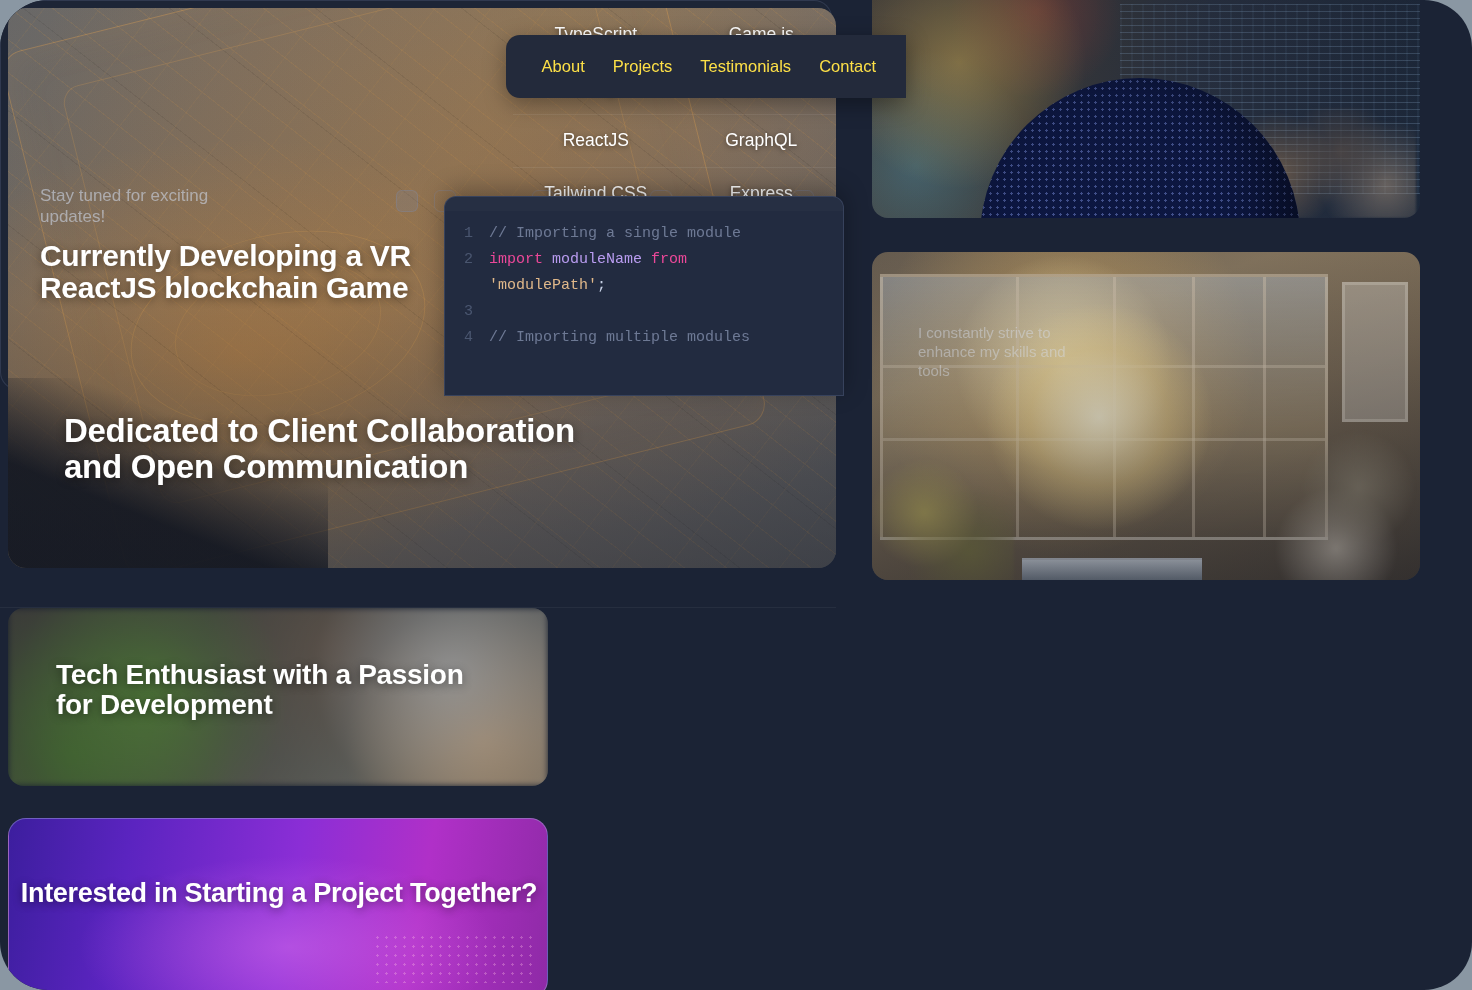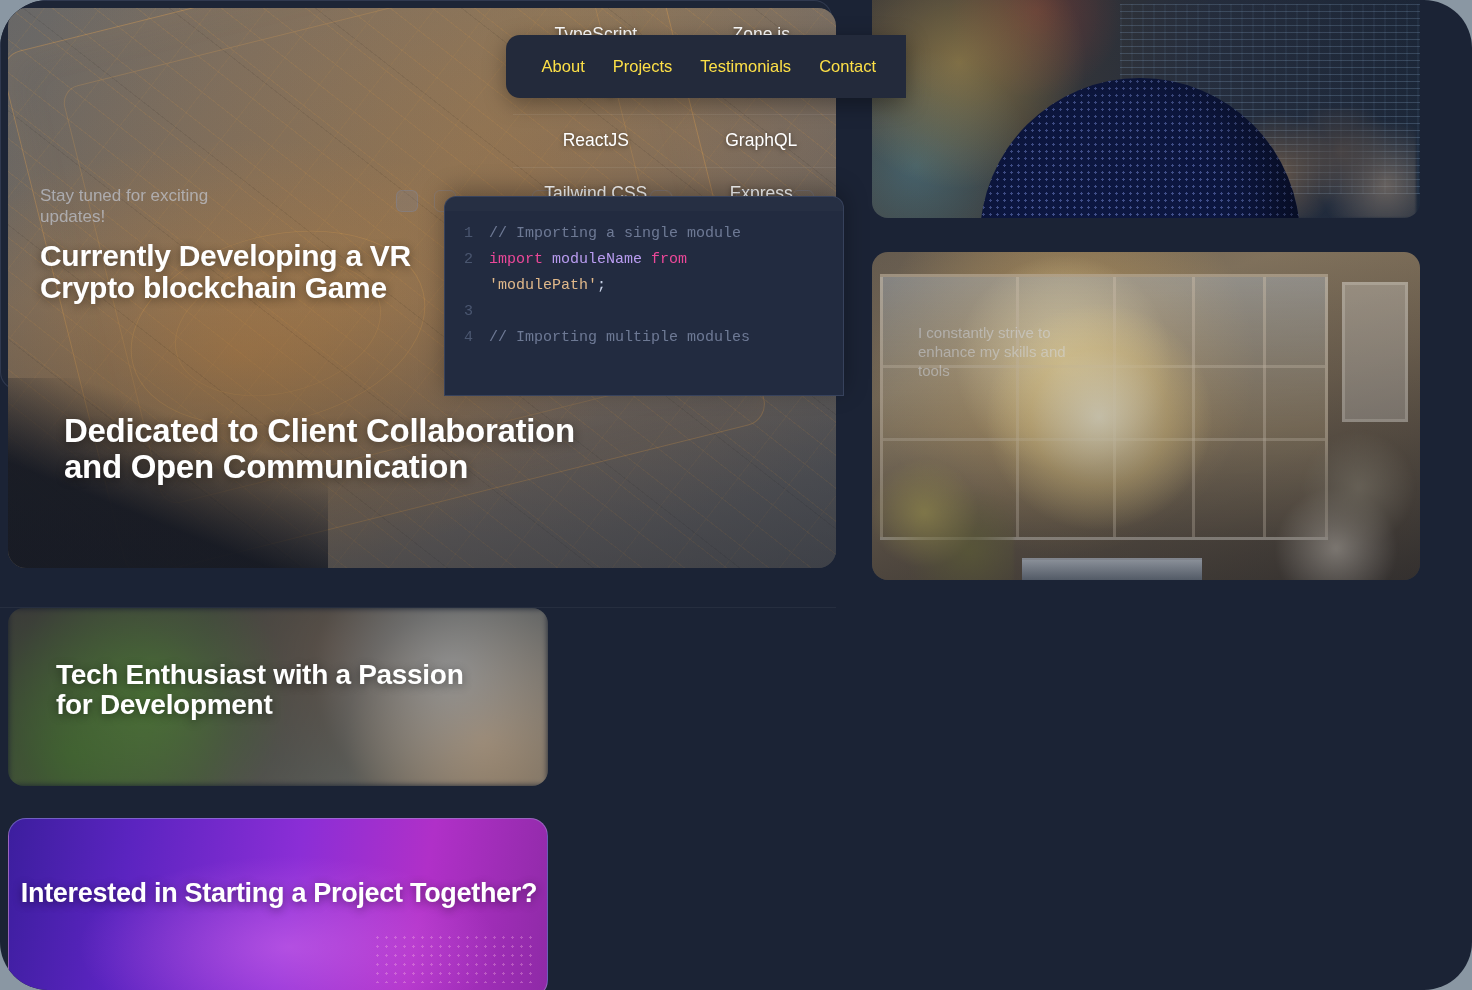--- a/index.html
+++ b/index.html
@@ -279,21 +279,21 @@
     <div class="laptop"></div>
     <div class="laptop2"></div>
     <div class="ring"></div>
     <div class="ring2"></div>
     <div class="darkcorner"></div>
     <div class="shade"></div>
 
     <div id="techstack">
       <div class="tech-row" style="top:0px">
         <div class="tech-cell">TypeScript</div>
-        <div class="tech-cell">Zone.js</div>
+        <div class="tech-cell">Game.js</div>
       </div>
       <div class="tech-row" style="top:53px">
         <div class="tech-cell">Next.js</div>
         <div class="tech-cell">Redux</div>
       </div>
       <div class="tech-row" style="top:159px">
         <div class="tech-cell">Tailwind CSS</div>
         <div class="tech-cell">Express</div>
       </div>
       <div class="tech-row" style="top:106px">
@@ -389,16 +389,16 @@
 
         <div class="cline">
           <span class="lnum">4</span>
           <span class="ctext c-comment">// Importing multiple modules</span>
         </div>
 
       </div>
     </div>
 
     <div class="card-sub">Stay tuned for exciting updates!</div>
-    <div class="card-title">Currently Developing a VR Crypto blockchain Game</div>
+    <div class="card-title">Currently Developing a VR ReactJS blockchain Game</div>
   </div>
 
 </div>
 
 </body></html>

